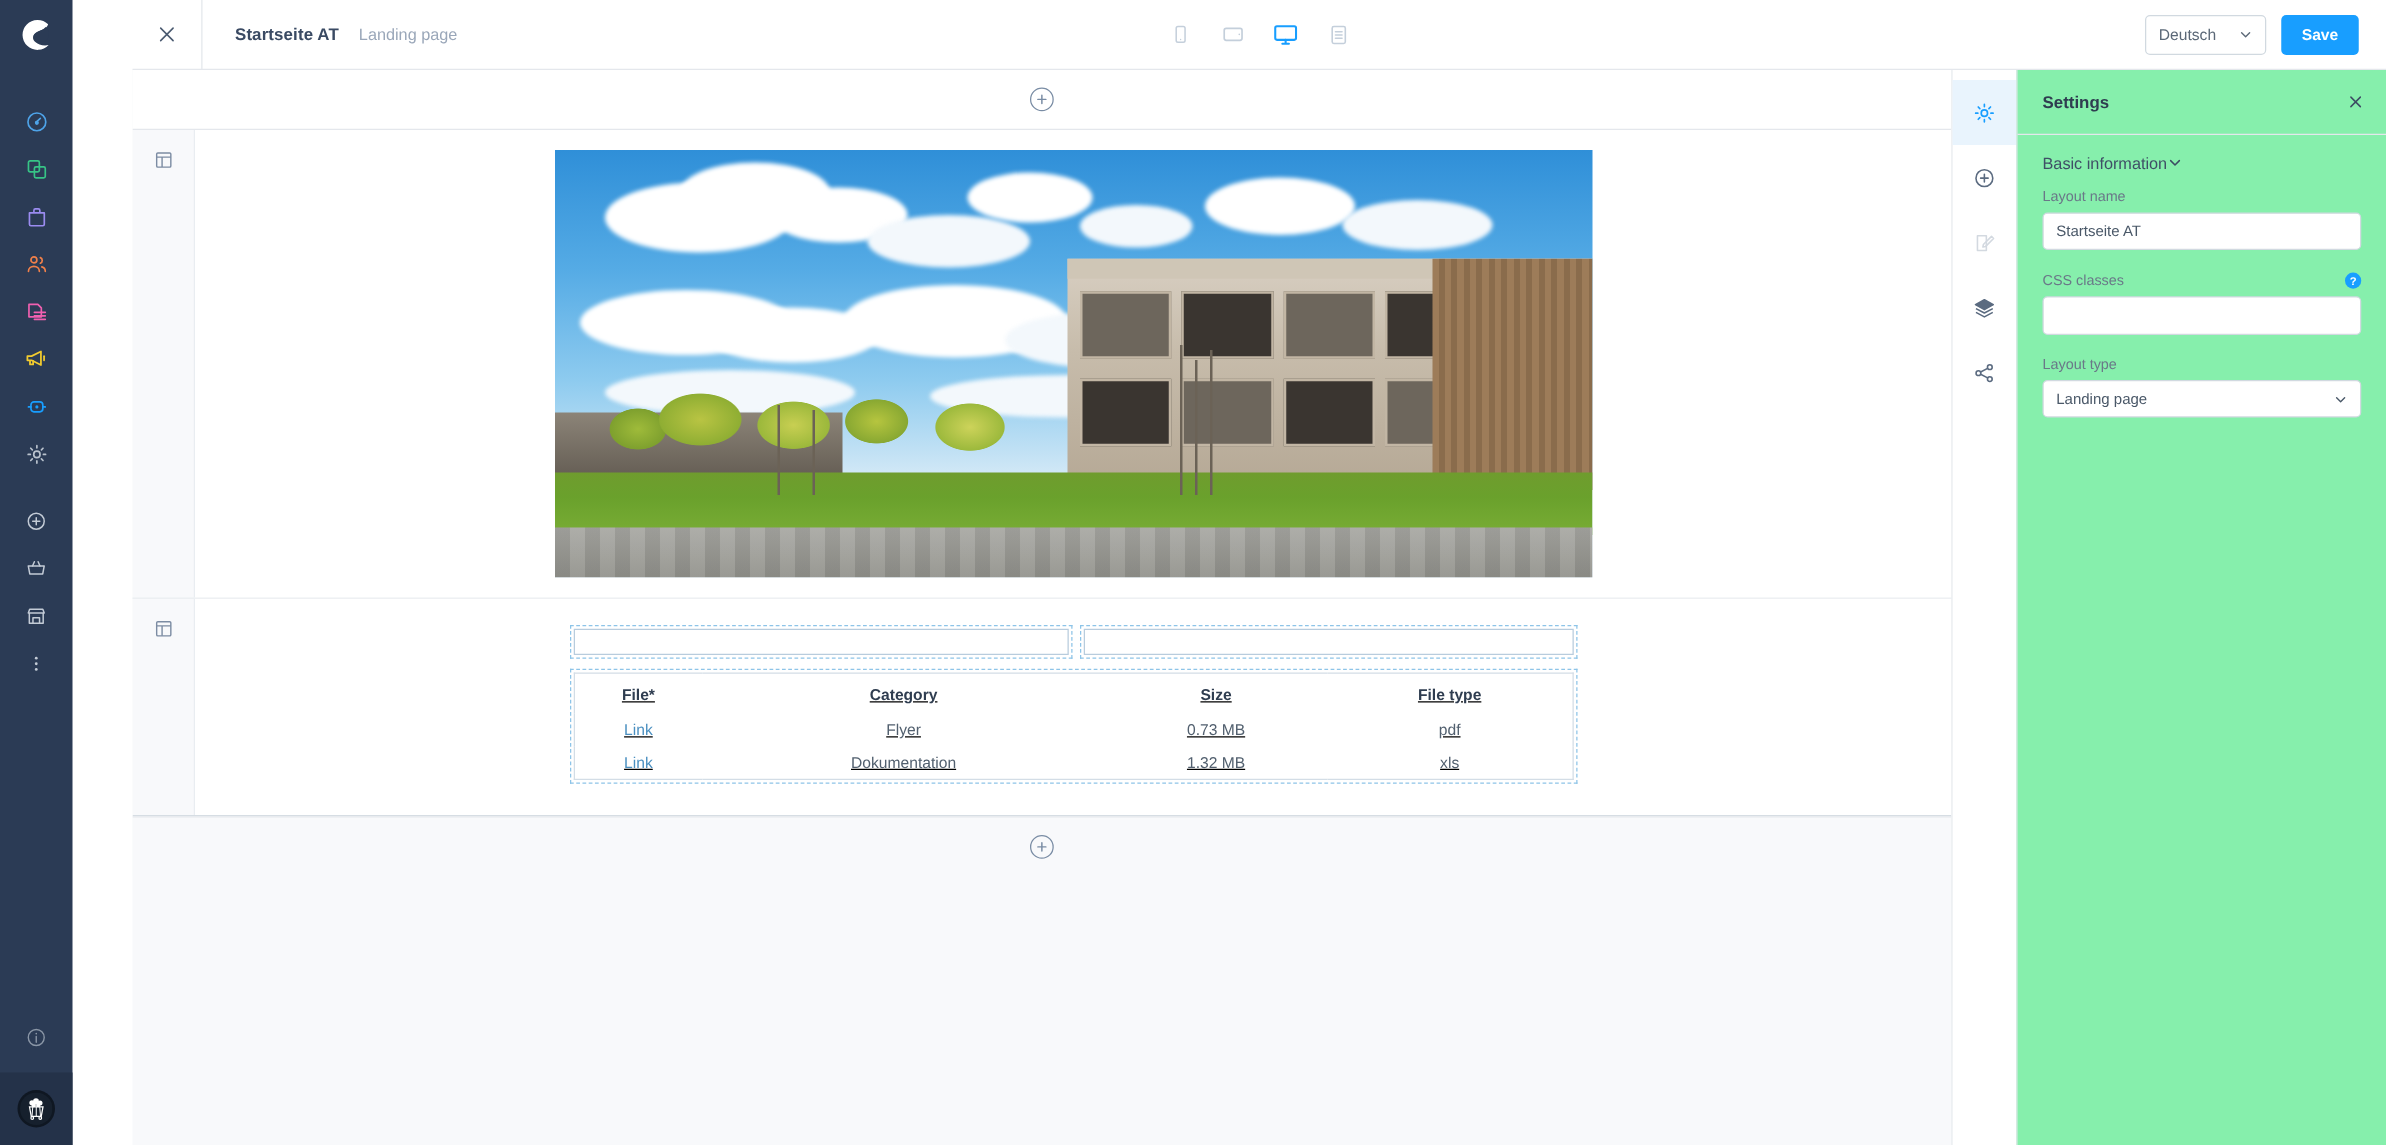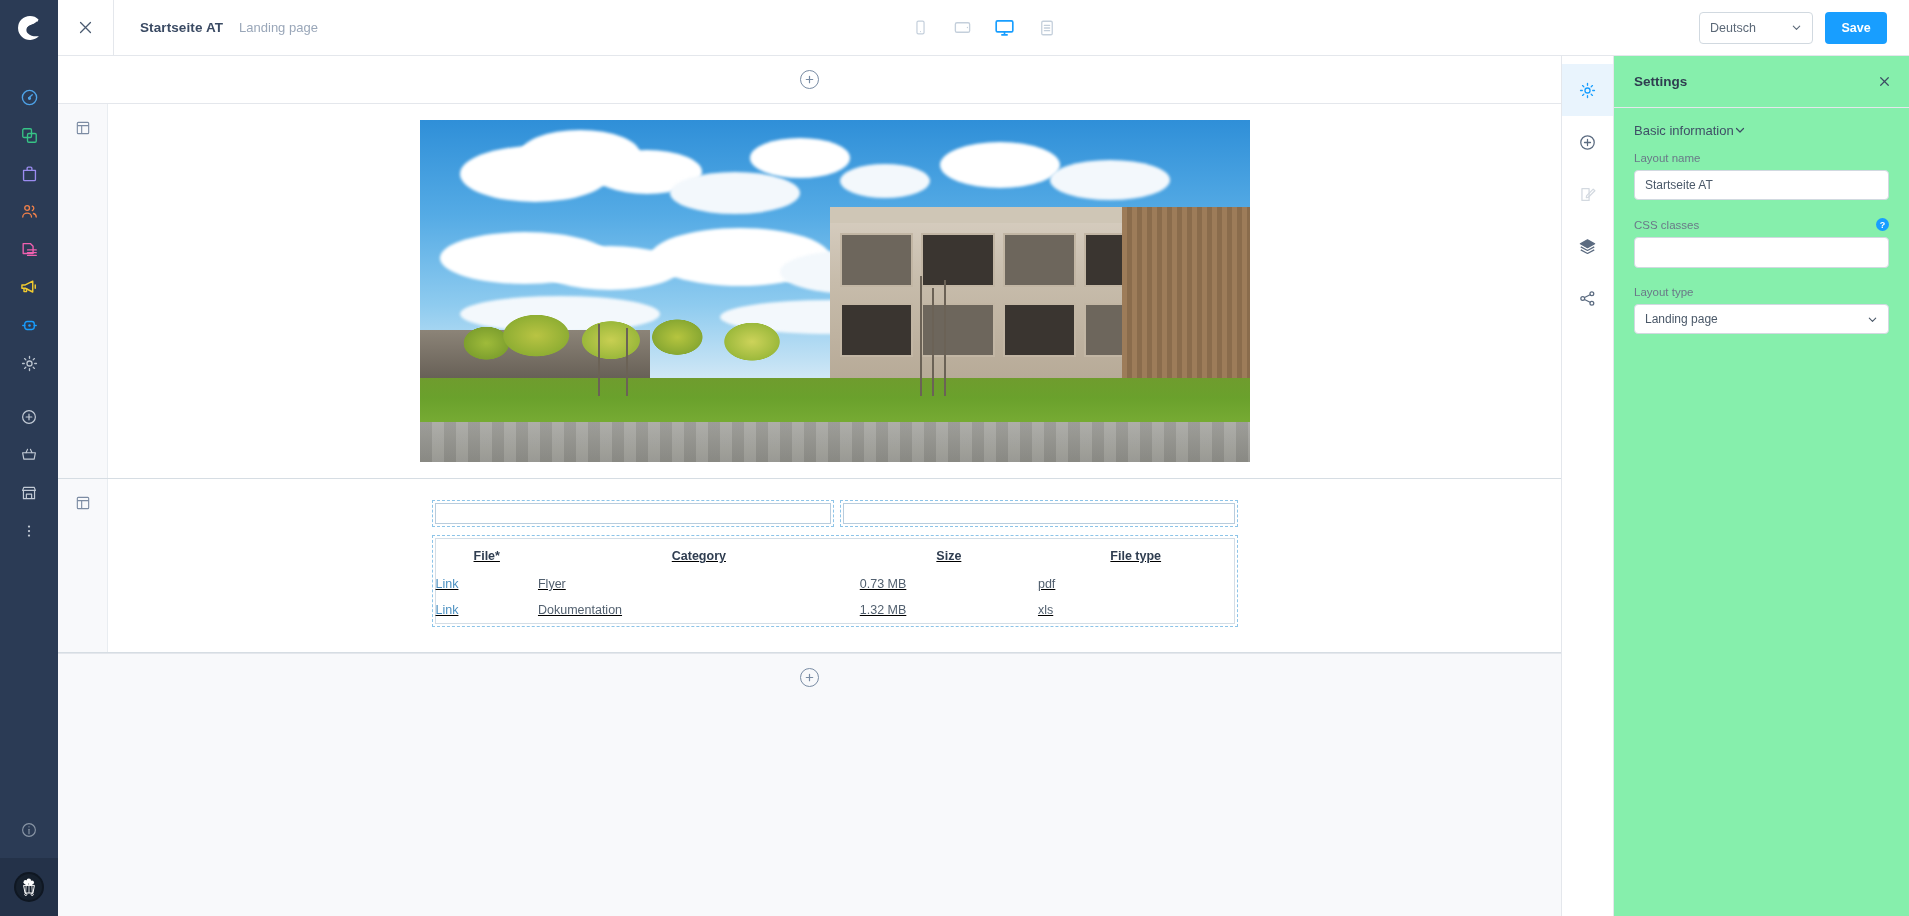--- a/index.html
+++ b/index.html
@@ -41,21 +41,21 @@
     display: flex; align-items: center; justify-content: center;
   }
   .nav-avatar {
     width: 30px; height: 30px; border-radius: 50%;
     background: #0f1722;
     display: flex; align-items: center; justify-content: center;
     overflow: hidden;
   }
 
   
-  .main-col { display: flex; flex-direction: column; width: 1851px; height: 916px; }
+  .main-col { display: flex; flex-direction: column; width: 1851px; height: 916px; margin-left: 48px; }
 
   
   .topbar {
     height: 56px; flex: 0 0 56px;
     background: #ffffff;
     border-bottom: 1px solid #e4e7ec;
     display: flex; align-items: center;
     position: relative;
   }
   .close-btn {
@@ -78,21 +78,21 @@
     display: flex; align-items: center; justify-content: center;
     cursor: pointer;
   }
 
   .topbar-right {
     position: absolute; right: 22px; top: 50%;
     transform: translateY(-50%);
     display: flex; align-items: center; gap: 12px;
   }
   .lang-select {
-    width: 114px; height: 32px;
+    width: 97px; height: 32px;
     border: 1px solid #d1d9e0; border-radius: 4px;
     background: #fff;
     display: flex; align-items: center; justify-content: space-between;
     padding: 0 10px;
     font-size: 12.5px; color: #5b6877;
     cursor: pointer;
   }
   .save-btn {
     height: 32px; min-width: 62px;
     background: #189eff; border: none; border-radius: 4px;
@@ -206,21 +206,21 @@
     width: 800px; border-collapse: collapse;
     outline: 1px dashed #8dc4e8; outline-offset: 2px;
     border: 1px solid #d3dde6;
   }
   .file-table th {
     font-size: 12.5px; font-weight: bold; color: #2f3d50;
     padding: 10px 0 8px 0; text-align: center;
   }
   .file-table td {
     font-size: 12.5px; color: #52606f;
-    padding: 6px 0; 
+    padding: 6px 0; text-align: center;
   }
   .file-table td.link { color: #4a8fc0; cursor: pointer; }
 
   
   .right-rail {
     width: 52px; flex: 0 0 52px;
     background: #ffffff;
     border-left: 1px solid #e4e7ec;
     display: flex; flex-direction: column; align-items: center;
     padding-top: 8px;

